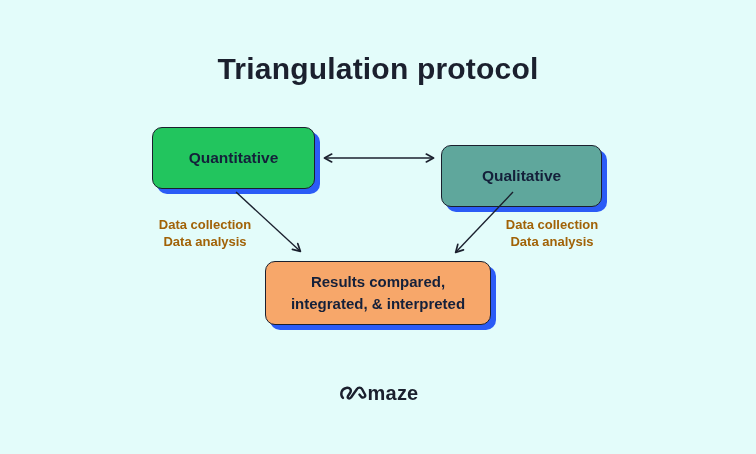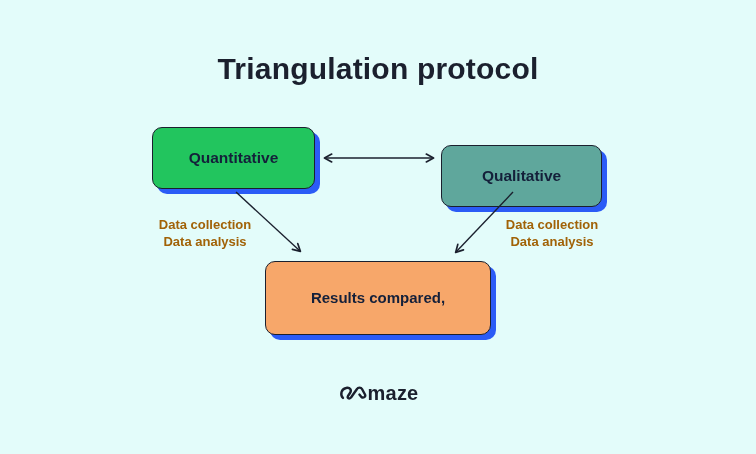--- a/index.html
+++ b/index.html
@@ -16,21 +16,21 @@
   }
   .node {
     position:absolute; box-sizing:border-box;
     display:flex; flex-direction:column; align-items:center; justify-content:center;
     border:1.6px solid #1b202e; border-radius:10px;
     box-shadow:5px 5px 0 0 #2b5bf6;
     font-weight:700; font-size:15.5px; color:#14203a; text-align:center;
   }
   .node-quantitative { left:152px; top:127px; width:163px; height:62px; background:#22c55e; }
   .node-qualitative  { left:441px; top:127px; width:161px; height:62px; background:#5fa79c;margin-top:18px; }
-  .node-results      { left:265px; top:261px; width:226px; height:74px; background:#f7a76a; line-height:1.5; font-size:15px; }
+  .node-results      { left:265px; top:261px; width:226px; height:64px; background:#f7a76a; line-height:1.5; font-size:15px; }
   .edge-label {
     position:absolute; width:132px; text-align:center;
     font-size:13px; font-weight:700; line-height:17px; color:#a16207;
   }
   .edge-label-left  { left:139px; top:216px; }
   .edge-label-right { left:486px; top:216px; }
   .arrow-layer { position:absolute; left:0; top:0; pointer-events:none; }
   .logo {
     position:absolute; top:381px; left:0; right:0;
     display:flex; align-items:center; justify-content:center; 
@@ -47,20 +47,21 @@
   <div class="node node-quantitative">
     <span>Quantitative</span>
   </div>
 
   <div class="node node-qualitative">
     <span>Qualitative</span>
   </div>
 
   <div class="node node-results">
     <span>Results compared,</span>
+    <span>integrated, &amp; interpreted</span>
   </div>
 
   <div class="edge-label edge-label-left">
     <div>Data collection</div>
     <div>Data analysis</div>
   </div>
 
   <div class="edge-label edge-label-right">
     <div>Data collection</div>
     <div>Data analysis</div>

